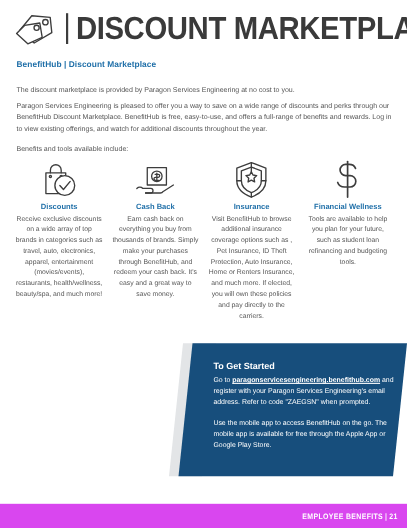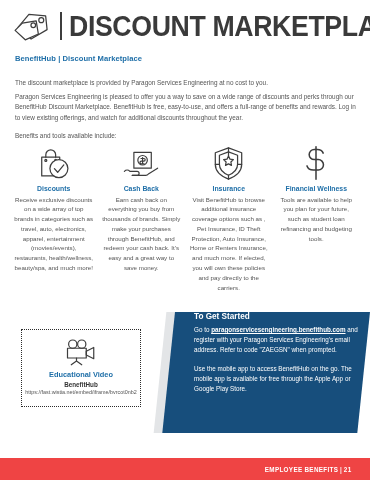--- a/index.html
+++ b/index.html
@@ -131,21 +131,21 @@
     background: #174e7c;
     transform: skewX(-6deg);
     transform-origin: top left;
   }
   .blue-panel-inner {
     position: absolute;
     left: 188px;
     top: 0;
     width: 182px;
     height: 121px;
-    padding: 0 12px 0 6px;
+    padding: 16px 12px 0 6px;
     box-sizing: border-box;
     color: #ffffff;
   }
   .started-title {
     font-size: 8.2px;
     font-weight: 700;
     margin-bottom: 4px;
   }
   .started-p {
     font-size: 6.3px;
@@ -199,25 +199,25 @@
     word-break: break-all;
   }
 
   
   .footer {
     position: absolute;
     left: 0;
     bottom: 0;
     width: 100%;
     height: 22px;
-    background: #ef4444;
+    background: #d946ef;
     display: flex;
     align-items: center;
     justify-content: flex-end;
-    padding-right: 18px;
+    padding-right: 8px;
     box-sizing: border-box;
   }
   .footer-text {
     font-family: "Liberation Sans Narrow", "Liberation Sans", sans-serif;
     color: #ffffff;
     font-size: 7.2px;
     font-weight: 700;
     letter-spacing: 0.35px;
     transform: scaleX(0.88);
     transform-origin: right center;
@@ -323,34 +323,18 @@
 
   <div class="gray-wedge"></div>
   <div class="blue-panel"></div>
 
   <div class="blue-panel-inner">
     <div class="started-title">To Get Started</div>
     <div class="started-p"><span>Go to </span><span class="started-link">paragonservicesengineering.benefithub.com</span><span> and register with your Paragon Services Engineering's email address. Refer to code "ZAEGSN" when prompted.</span></div>
     <div class="started-p second">Use the mobile app to access BenefitHub on the go. The mobile app is available for free through the Apple App or Google Play Store.</div>
   </div>
 
-  <div class="video-box">
-    <div class="video-icon">
-      <svg viewBox="0 0 48 36" width="36" height="28">
-        <g fill="none" stroke="#3d3d3d" stroke-width="1.6" stroke-linejoin="round" stroke-linecap="round">
-          <circle cx="13" cy="7.5" r="5.5"></circle>
-          <circle cx="25" cy="7.5" r="5.5"></circle>
-          <path d="M6 13 H31 V26 H6 Z"></path>
-          <path d="M31 17 L41 12 V27 L31 22 Z"></path>
-          <path d="M18 26 V30 M18 30 L11 35 M18 30 L25 35"></path>
-        </g>
-      </svg>
-    </div>
-    <div class="video-title">Educational Video</div>
-    <div class="video-sub">BenefitHub</div>
-    <div class="video-url">https://fast.wistia.net/embed/iframe/bvrcot0nb2</div>
-  </div>
 
 </div>
 
 <div class="footer">
   <span class="footer-text"><span>EMPLOYEE BENEFITS</span><span class="footer-sep">|</span><span>21</span></span>
 </div>
 
 </body></html>

